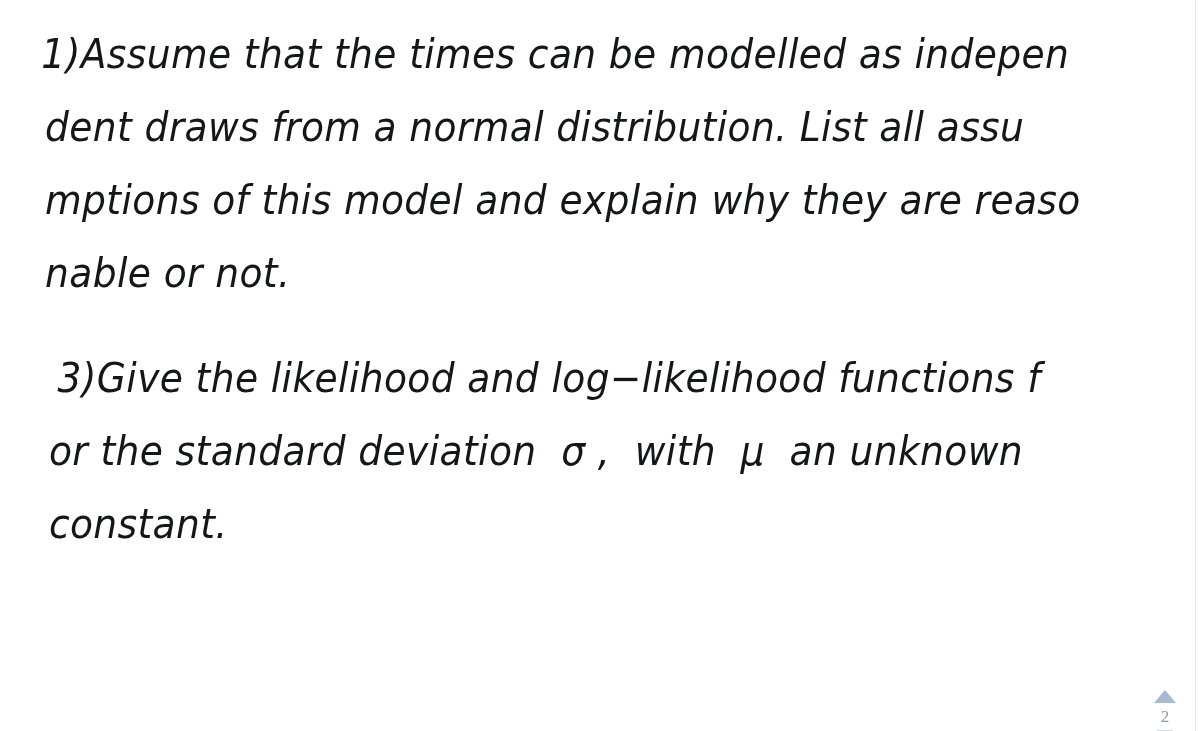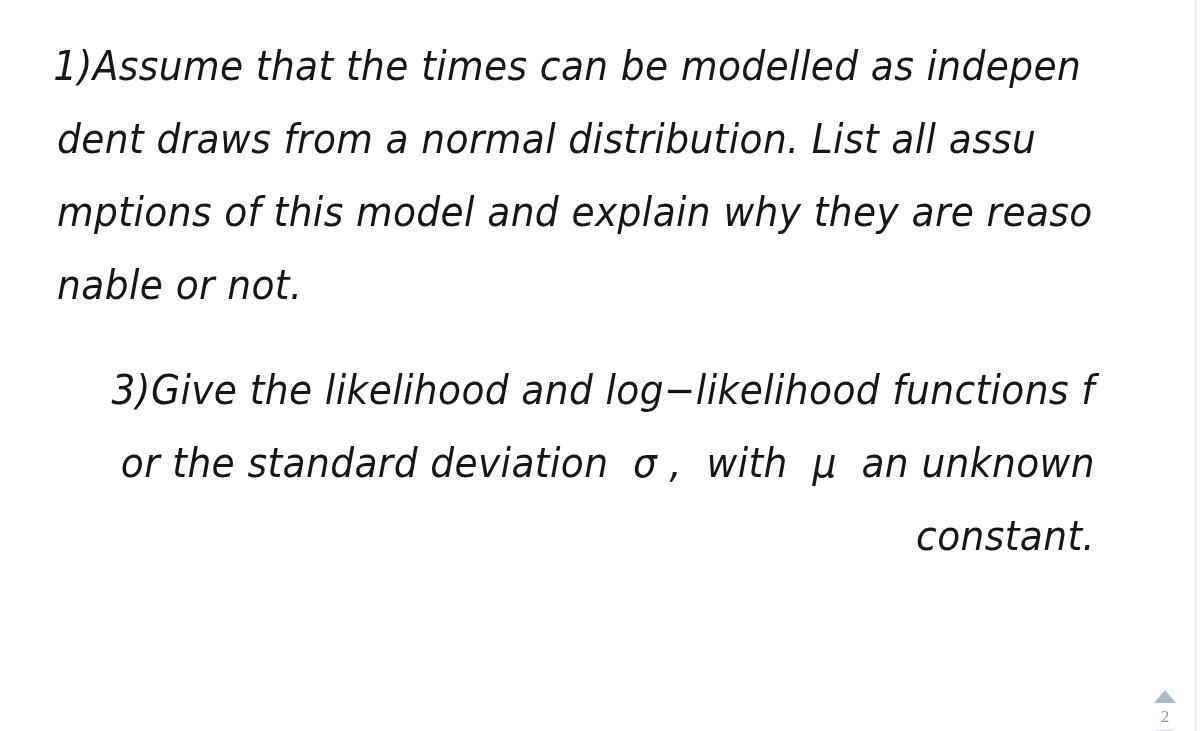--- a/index.html
+++ b/index.html
@@ -32,31 +32,30 @@
   .handwriting-body {
     position: absolute;
     left: 0;
     top: 0;
     width: 1176px;
     padding: 18px 0 0 0;
     box-sizing: border-box;
   }
 
   .para {
-    margin: 12px;
+    margin: 0;
     padding: 0;
   }
 
   .para + .para {
     margin-top: 18px;
   }
 
   .para.para-3 {
     margin-top: 32px;
-    text-align: right;
   }
 
   .hand-line {
     display: block;
     font-family: "DejaVu Sans", sans-serif;
     font-style: italic;
     font-weight: 400;
     font-size: 40px;
     line-height: 73px;
     color: #15161a;

